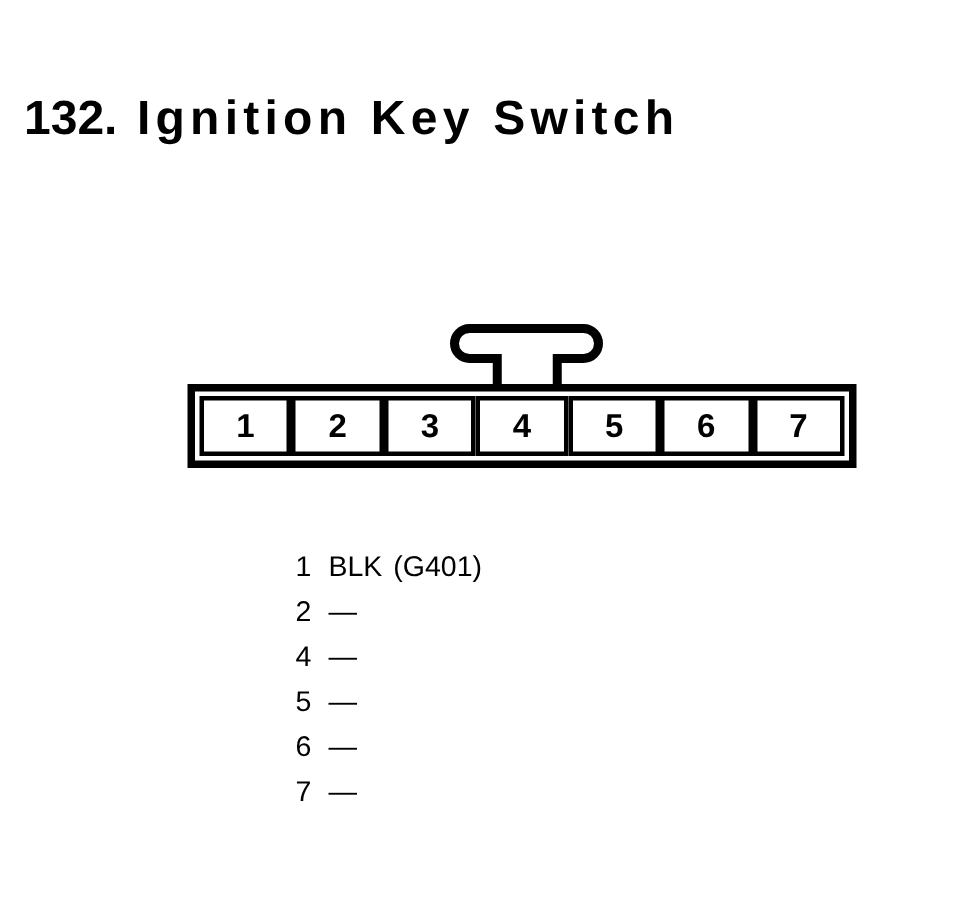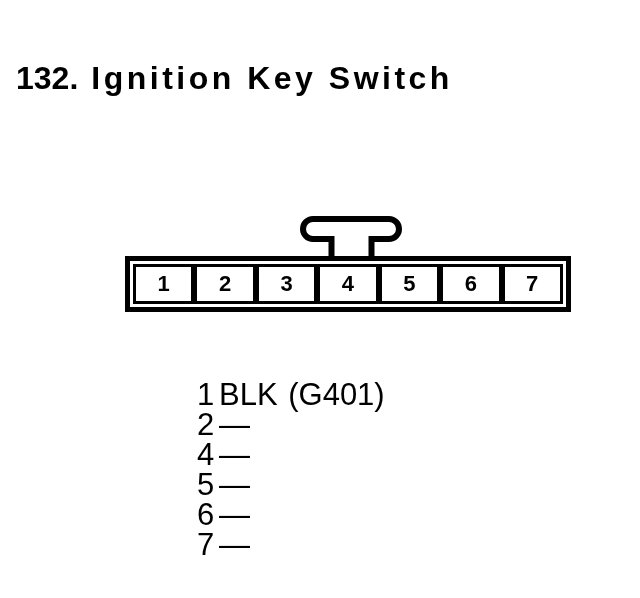--- a/index.html
+++ b/index.html
@@ -65,22 +65,22 @@
     display: flex;
     align-items: center;
     justify-content: center;
     font-size: 22px;
     font-weight: bold;
   }
 
   
   .pin-list {
     position: absolute;
-    left: 197px; top: 380px;
-    font-size: 31px;
+    left: 197px; top: 364px;
+    font-size: 19px;
     line-height: 30px;
     word-spacing: 2px;
     white-space: nowrap;
   }
   .pin-num {
     display: inline-block;
     width: 22px;
   }
 </style>
 </head>

